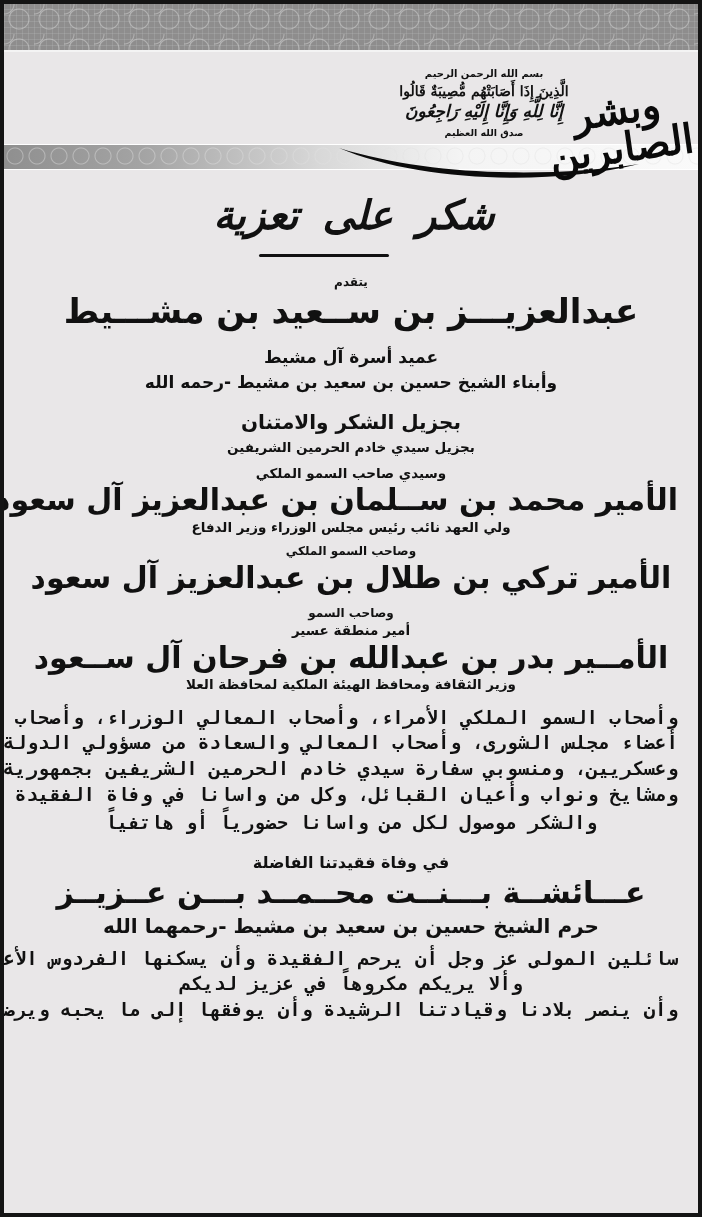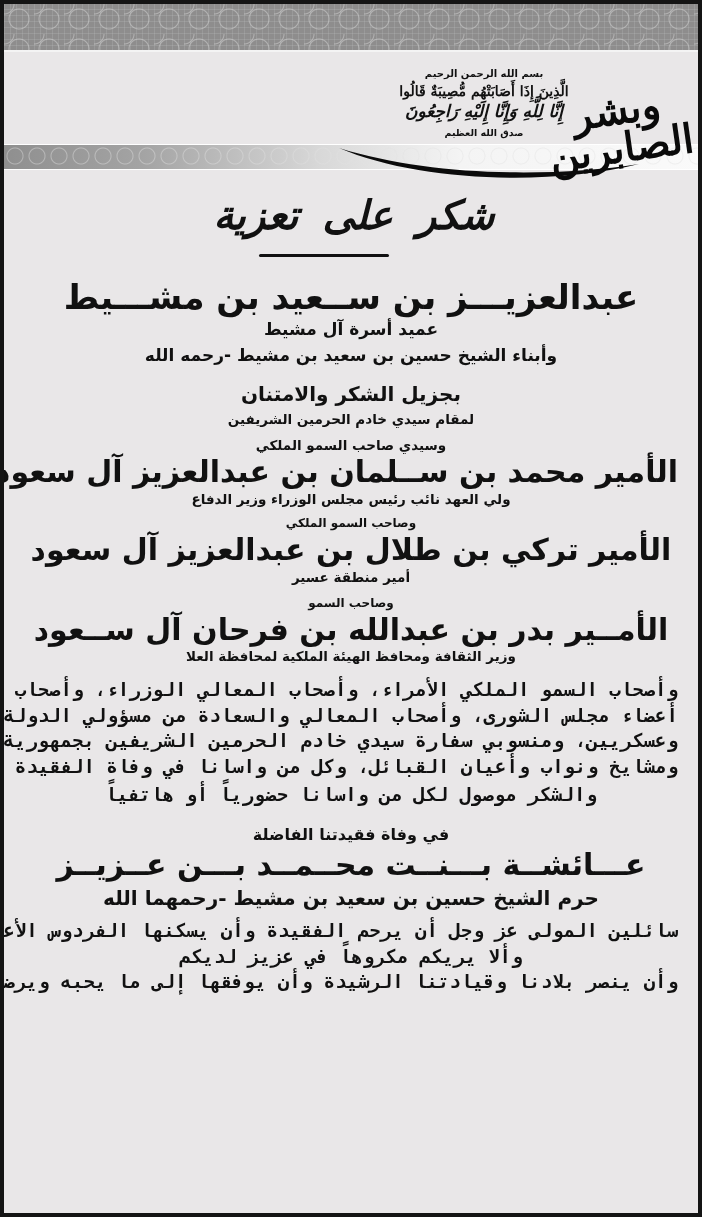--- a/index.html
+++ b/index.html
@@ -90,37 +90,38 @@
     <div class="verse-basmala">بسم الله الرحمن الرحيم</div>
     <div class="verse-line1">الَّذِينَ إِذَا أَصَابَتْهُم مُّصِيبَةٌ قَالُوا</div>
     <div class="verse-line2">إِنَّا لِلَّهِ وَإِنَّا إِلَيْهِ رَاجِعُونَ</div>
     <div class="verse-sadaq">صدق الله العظيم</div>
   </div>
 
   <div class="title-calligraphy">شكر على تعزية</div>
   <div class="title-underline"></div>
 
   <div class="body">
+    <span class="l xs">يتقدم</span>
     <span class="l xxl" style="margin-top:2px">عبدالعزيـــز بن ســعيد بن مشـــيط</span>
-    <span class="l md" style="margin-top:3px">عميد أسرة آل مشيط</span>
+    <span class="l md" style="margin-top:17px">عميد أسرة آل مشيط</span>
     <span class="l md" style="margin-top:6px">وأبناء الشيخ حسين بن سعيد بن مشيط -رحمه الله</span>
 
     <span class="l lg" style="margin-top:18px; font-size:20px">بجزيل الشكر والامتنان</span>
 
-    <span class="l sm" style="margin-top:6px">لمقام سيدي خادم الحرمين الشريفين</span>
+    <span class="l sm" style="margin-top:6px">بجزيل سيدي خادم الحرمين الشريفين</span>
 
     <span class="l sm" style="margin-top:10px">وسيدي صاحب السمو الملكي</span>
     <span class="l xl" style="margin-top:2px">الأمير محمد بن ســلمان بن عبدالعزيز آل سعود</span>
     <span class="l sm" style="margin-top:2px">ولي العهد نائب رئيس مجلس الوزراء وزير الدفاع</span>
 
     <span class="l xs" style="margin-top:10px">وصاحب السمو الملكي</span>
     <span class="l xl" style="margin-top:2px">الأمير تركي بن طلال بن عبدالعزيز آل سعود</span>
+    <span class="l xs" style="margin-top:12px">وصاحب السمو</span>
+
     <span class="l sm" style="margin-top:2px">أمير منطقة عسير</span>
-
-    <span class="l xs" style="margin-top:12px">وصاحب السمو</span>
     <span class="l xl" style="margin-top:2px">الأمــير بدر بن عبدالله بن فرحان آل ســعود</span>
     <span class="l sm" style="margin-top:2px">وزير الثقافة ومحافظ الهيئة الملكية لمحافظة العلا</span>
 
     <div style="margin-top:14px">
       <span class="l para">وأصحاب السمو الملكي الأمراء، وأصحاب المعالي الوزراء، وأصحاب المعالي والسعادة</span>
       <span class="l para">أعضاء مجلس الشورى، وأصحاب المعالي والسعادة من مسؤولي الدولة من مدنيين</span>
       <span class="l para">وعسكريين، ومنسوبي سفارة سيدي خادم الحرمين الشريفين بجمهورية النمسا</span>
       <span class="l para">ومشايخ ونواب وأعيان القبائل، وكل من واسانا في وفاة الفقيدة</span>
       <span class="l para" style="margin-top:3px">والشكر موصول لكل من واسانا حضورياً أو هاتفياً</span>
     </div>

